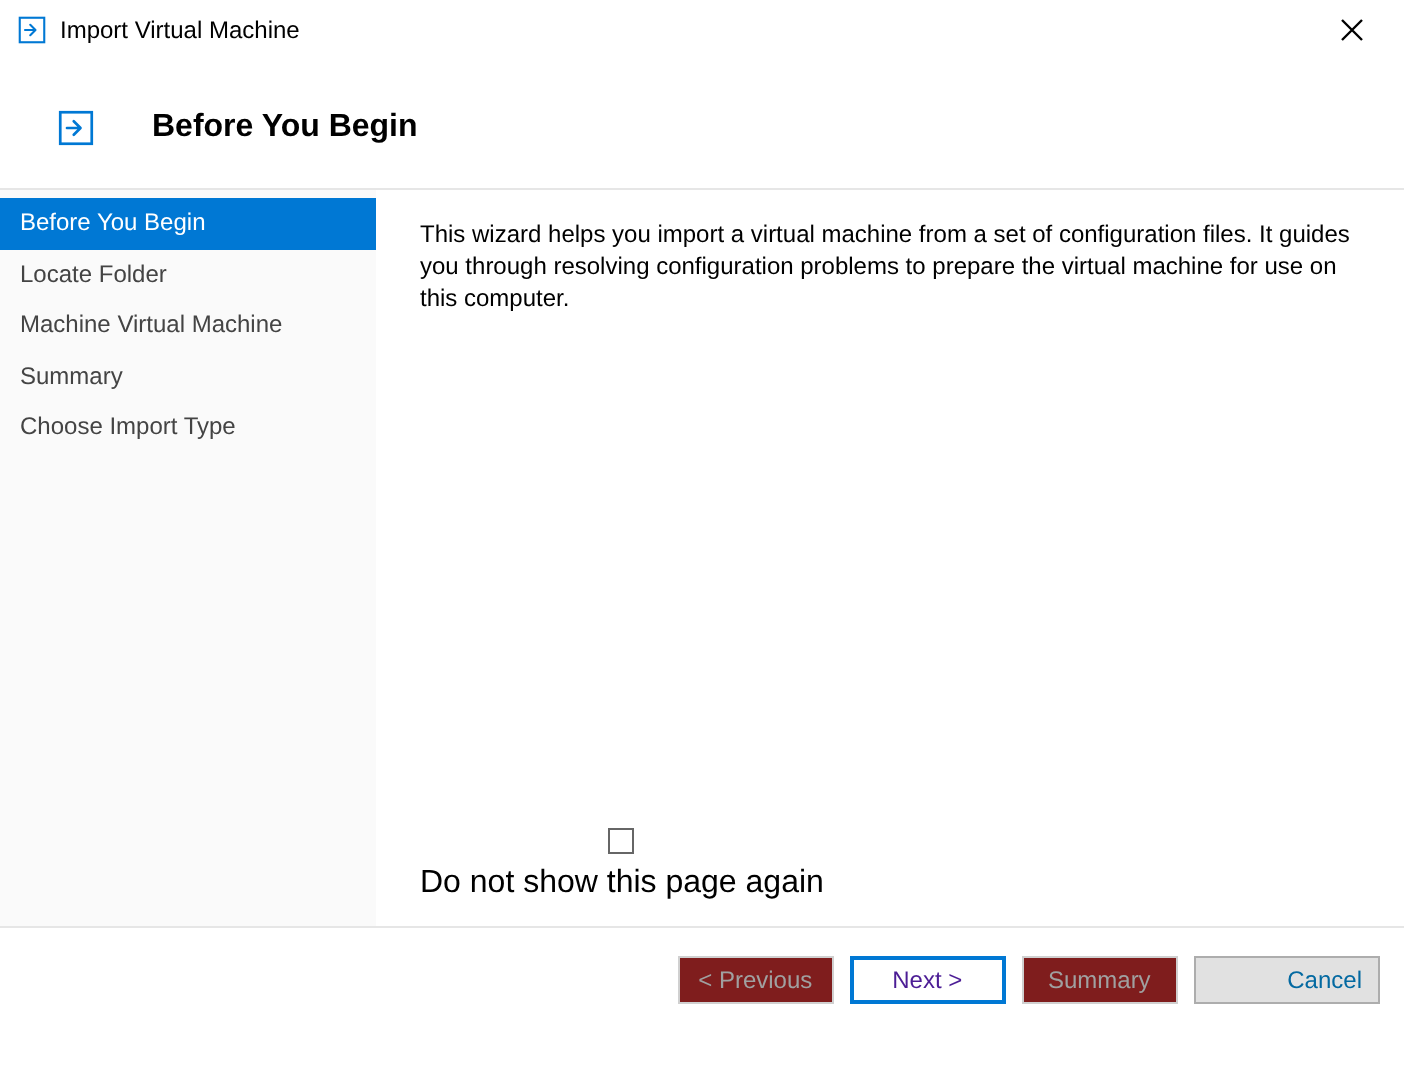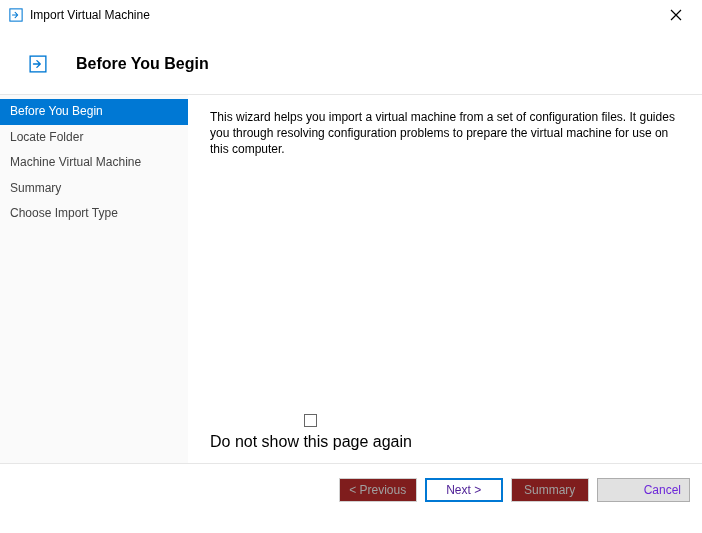--- a/index.html
+++ b/index.html
@@ -125,21 +125,21 @@
       border-color: #d0d0d0;
       cursor: default;
     }
     .btn.default {
       border: 2px solid #0078d4;
       background: #fff;
       color: #4c1d95;
     }
     .btn.normal {
       background: #e1e1e1;
-      color: #6d28d9;
+      color: #0369a1;
       padding-left: 46px;
     }
   </style>
 </head>
 <body>
 
 <div class="title-bar">
   <span class="icon-wrap">
     <svg class="import-icon" viewBox="0 0 16 16">
       <rect x="1" y="1" width="14" height="14" fill="none" stroke="#0078d4" stroke-width="1.2"></rect>

